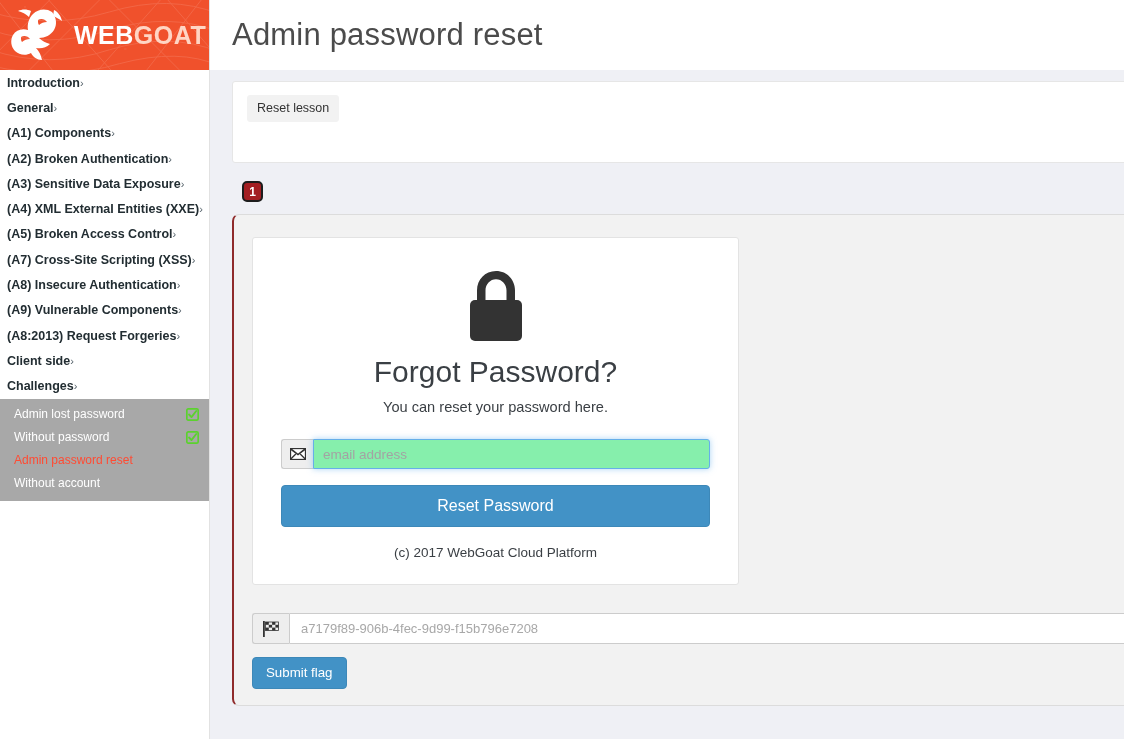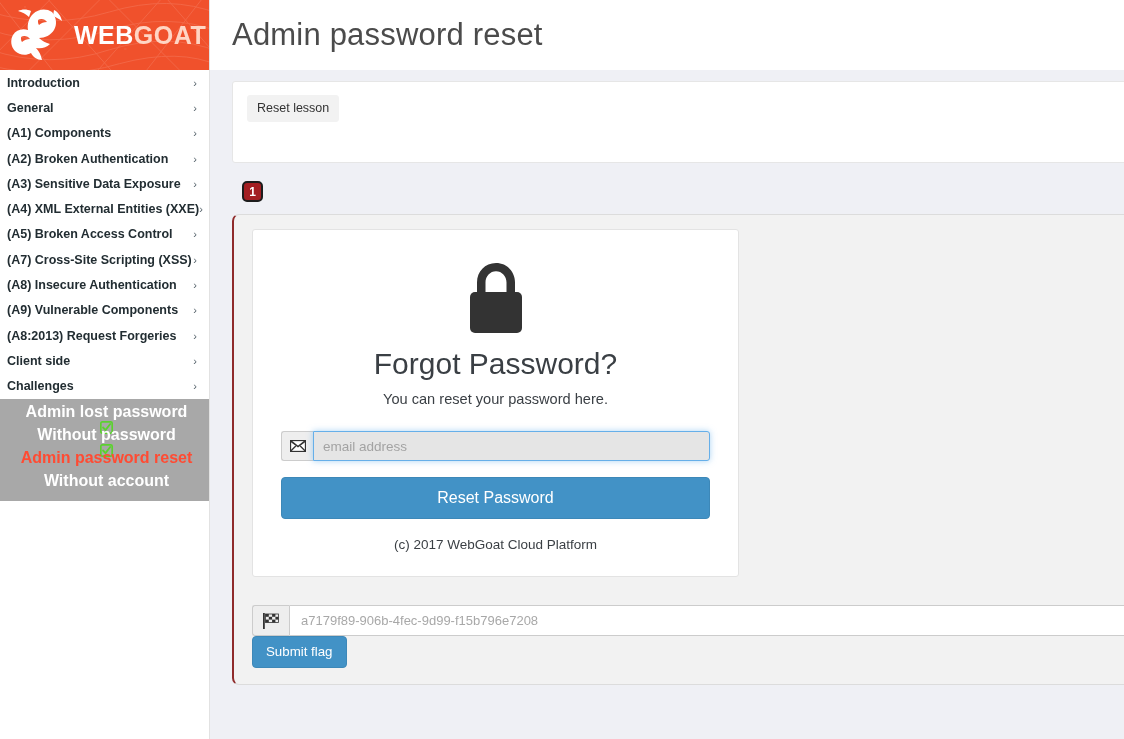--- a/index.html
+++ b/index.html
@@ -50,47 +50,45 @@
     letter-spacing: 0.5px;
     margin-left: 4px;
   }
   .brand-text .w { color: #ffffff; }
   .brand-text .g { color: #ffd5c4; }
 
   .nav { list-style: none; margin: 0; padding: 0; }
   .nav-item {
     display: flex;
     align-items: center;
-    justify-content: space-between;
     padding: 0 12px 0 7px;
     height: 25.3px;
     font-size: 12.5px;
     font-weight: bold;
     color: #222d32;
     cursor: pointer;
     white-space: nowrap;
   }
   .nav-item .chev {
     font-size: 11px;
     color: #56636b;
     font-weight: normal;
   }
   .submenu { list-style: none; margin: 0; padding: 4px 0 6px 0; background: #a8a8a8; }
   .sub-item {
     display: flex;
     align-items: center;
     justify-content: space-between;
     padding: 0 10px 0 14px;
     height: 23px;
-    font-size: 16px;
-    font-weight: bold;
+    font-size: 12px;
+    font-weight: normal;
     color: #ffffff;
     cursor: pointer;
     white-space: nowrap;
-    flex-direction: column;
   }
   .sub-item.current { color: #ff4b33; }
   .check-icon { width: 13px; height: 13px; flex: 0 0 auto; }
 
   
   .main {
     flex: 1;
     height: 739px;
     background: #eff0f5;
     position: relative;
@@ -168,20 +166,21 @@
     position: relative;
   }
 
   .login-card {
     width: 487px;
     background: #ffffff;
     border: 1px solid #e3e3e3;
     border-radius: 3px;
     padding: 28px 28px 24px 28px;
     text-align: center;
+    margin-top: 8px;
   }
   .lock-icon { margin: 3px auto 12px auto; display: block; }
   .forgot-title {
     font-size: 30px;
     color: #3a3f44;
     font-weight: normal;
     margin: 0 0 10px 0;
   }
   .forgot-sub {
     font-size: 14.6px;
@@ -209,21 +208,21 @@
     flex: 1;
     border: 1px solid #66afe9;
     border-top-right-radius: 3px;
     border-bottom-right-radius: 3px;
     outline: none;
     font-size: 13.5px;
     color: #555555;
     padding: 0 9px;
     font-family: "Liberation Sans", sans-serif;
     box-shadow: 0 0 6px rgba(102,175,233,.55);
-    background: #e5e5e5;
+    background: #86efac;
   }
   .email-field::placeholder { color: #a3a3a3; }
   .btn-primary {
     display: block;
     width: 100%;
     background: #4292c6;
     border: 1px solid #3d88b8;
     border-radius: 4px;
     color: #ffffff;
     font-size: 16px;
@@ -262,20 +261,21 @@
     border-bottom-right-radius: 3px;
     outline: none;
     font-size: 13px;
     color: #555555;
     padding: 0 11px;
     font-family: "Liberation Sans", sans-serif;
     background: #ffffff;
   }
   .flag-field::placeholder { color: #a8a8a8; }
   .submit-flag-btn {
+    margin-top: 13px;
     display: inline-block;
     background: #4292c6;
     border: 1px solid #3d88b8;
     border-radius: 4px;
     color: #ffffff;
     font-size: 13.3px;
     padding: 7px 13px 8px 13px;
     cursor: pointer;
     font-family: "Liberation Sans", sans-serif;
   }

